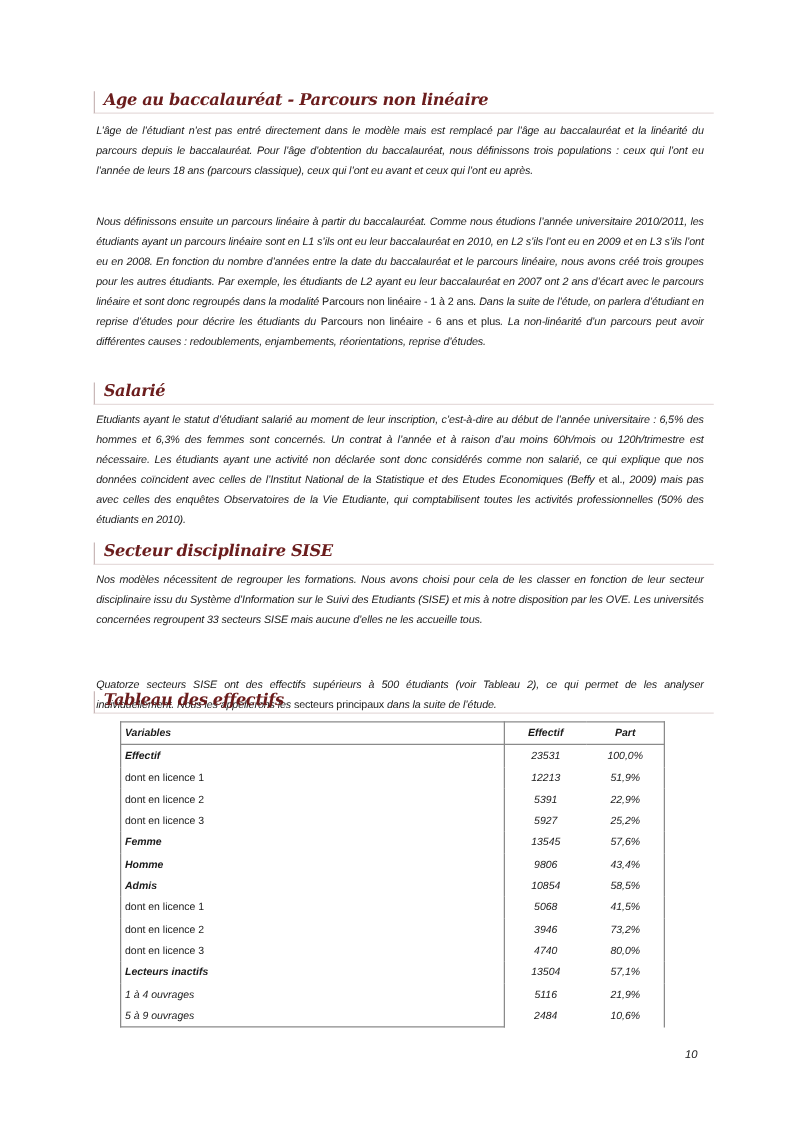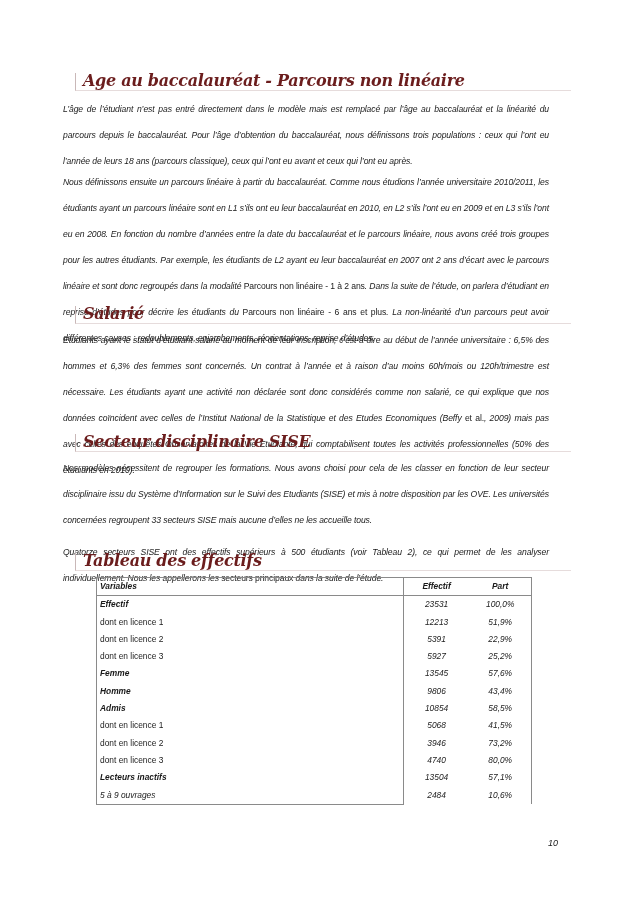--- a/index.html
+++ b/index.html
@@ -4,27 +4,27 @@
   <style>
     html, body { margin: 0; padding: 0; background: #ffffff; }
     body { width: 638px; height: 903px; position: relative; overflow: hidden; font-family: "Liberation Sans", sans-serif; color: #1a1a1a; }
     .page { position: absolute; left: 0; top: 0; width: 638px; height: 903px; background: #fff; }
     .heading {
       position: absolute; left: 75px; width: 488px;
       border-left: 1px solid #c9b8b8;
       border-bottom: 1px solid #e6dcdc;
       padding-left: 7px; height: 17px;
       font-family: "DejaVu Serif", serif; font-style: italic; font-weight: bold;
-      font-size: 16px; line-height: 16px; color: #6b1d1d;
+      font-size: 13px; line-height: 16px; color: #6b1d1d;
       letter-spacing: -0.3px;
     }
     .para {
-      position: absolute; left: 63px; width: 486px;
+      position: absolute; left: 77px; width: 486px;
       font-family: "Liberation Sans", sans-serif; font-style: italic;
-      font-size: 8.6px; line-height: 26px; color: #1a1a1a;
+      font-size: 8.6px; line-height: 16px; color: #1a1a1a;
       text-align: justify; letter-spacing: -0.1px;
     }
     .para .upright { font-style: normal; }
     table.eff {
       position: absolute; left: 96px; top: 577px; width: 436px;
       border-collapse: collapse;
       font-family: "Liberation Sans", sans-serif; font-size: 8.4px; color: #1a1a1a;
     }
     table.eff td, table.eff th { height: 17.3px; padding: 0; line-height: 17.3px; }
     table.eff th { font-weight: bold; font-style: italic; text-align: left; }
@@ -114,20 +114,25 @@
         <tr>
           <td class="c1 plain">dont en licence 3</td>
           <td class="c2">4740</td>
           <td class="c3">80,0%</td>
         </tr>
         <tr>
           <td class="c1 bold-italic">Lecteurs inactifs</td>
           <td class="c2">13504</td>
           <td class="c3">57,1%</td>
         </tr>
+        <tr>
+          <td class="c1 italic">1 à 4 ouvrages</td>
+          <td class="c2">5116</td>
+          <td class="c3">21,9%</td>
+        </tr>
         <tr class="last">
           <td class="c1 italic">5 à 9 ouvrages</td>
           <td class="c2">2484</td>
           <td class="c3">10,6%</td>
         </tr>
       </tbody>
   </table>
 
   <div class="page-num">10</div>
 </div>

